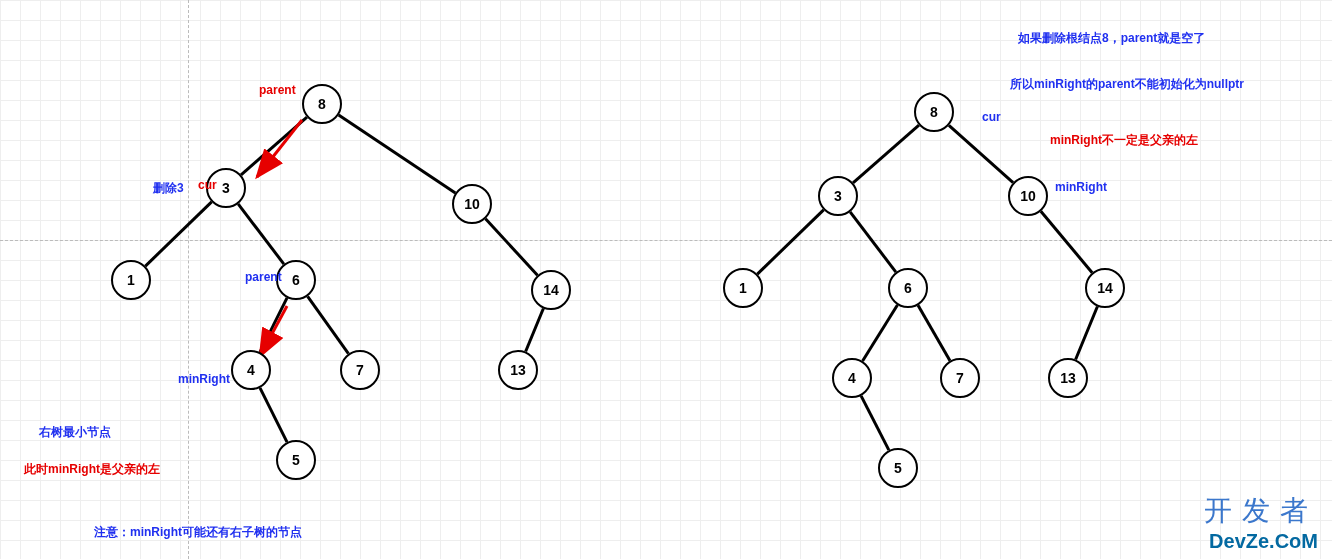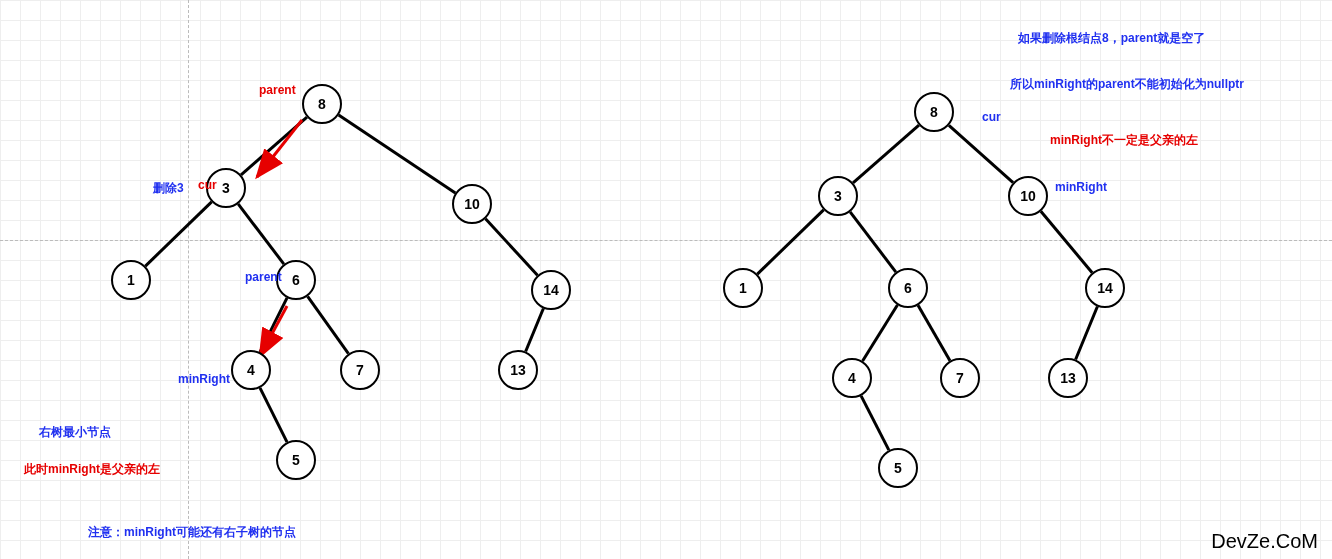--- a/index.html
+++ b/index.html
@@ -56,23 +56,23 @@
     text-align: right;
   }
   .watermark .cn {
     font-size: 28px;
     color: #3b77cc;
     font-family: "KaiTi", "STKaiti", serif;
     letter-spacing: 10px;
   }
   .watermark .en {
     font-size: 20px;
-    color: #000000;
+    color: #0369a1;
     font-family: Arial, sans-serif;
-    font-weight: normal;
+    font-weight: bold;
   }
   svg.edges {
     position: absolute;
     left: 0; top: 0;
     width: 1332px;
     height: 559px;
     pointer-events: none;
   }
 </style>
 </head>
@@ -135,23 +135,24 @@
 <div class="node" id="m13" style="left: 1048px; top: 358px;">13</div>
 <div class="node" id="m5" style="left: 878px; top: 448px;">5</div>
 
 <div class="label red" style="left:259px; top:83px;">parent</div>
 <div class="label red" style="left:198px; top:178px;">cur</div>
 <div class="label blue" style="left:153px; top:180px;text-align:right;">删除3</div>
 <div class="label blue" style="left:245px; top:270px;">parent</div>
 <div class="label blue" style="left:178px; top:372px;">minRight</div>
 <div class="label blue" style="left:39px;  top:424px;">右树最小节点</div>
 <div class="label red" style="left:24px;  top:461px;">此时minRight是父亲的左</div>
-<div class="label blue" style="left:88px; top:524px;">注意：minRight可能还有右子树的节点</div>
+<div class="label blue" style="left:94px; top:524px;">注意：minRight可能还有右子树的节点</div>
 
 <div class="label blue" style="left:1018px; top:30px;">如果删除根结点8，parent就是空了</div>
 <div class="label blue" style="left:1010px;  top:76px;">所以minRight的parent不能初始化为nullptr</div>
 <div class="label blue" style="left:982px;  top:110px;">cur</div>
 <div class="label blue" style="left:1055px; top:180px;">minRight</div>
 <div class="label red" style="left:1050px; top:132px;">minRight不一定是父亲的左</div>
 
 <div class="watermark">
+  <div class="cn">开发者</div>
   <div class="en">DevZe.CoM</div>
 </div>
 
 </body></html>

